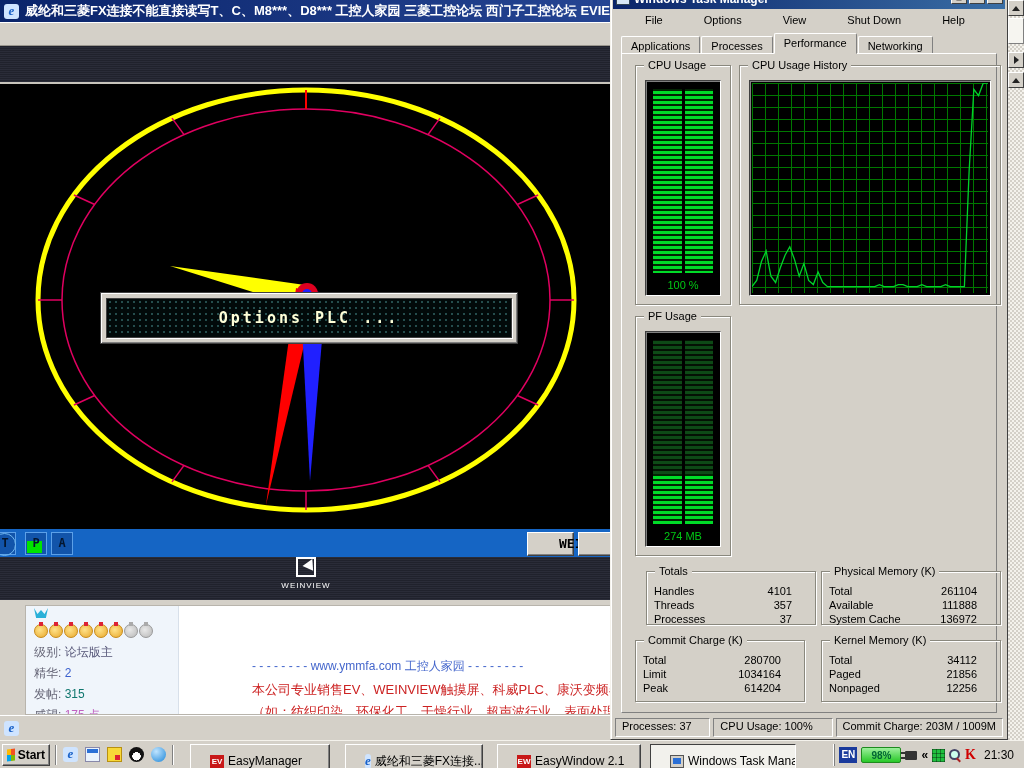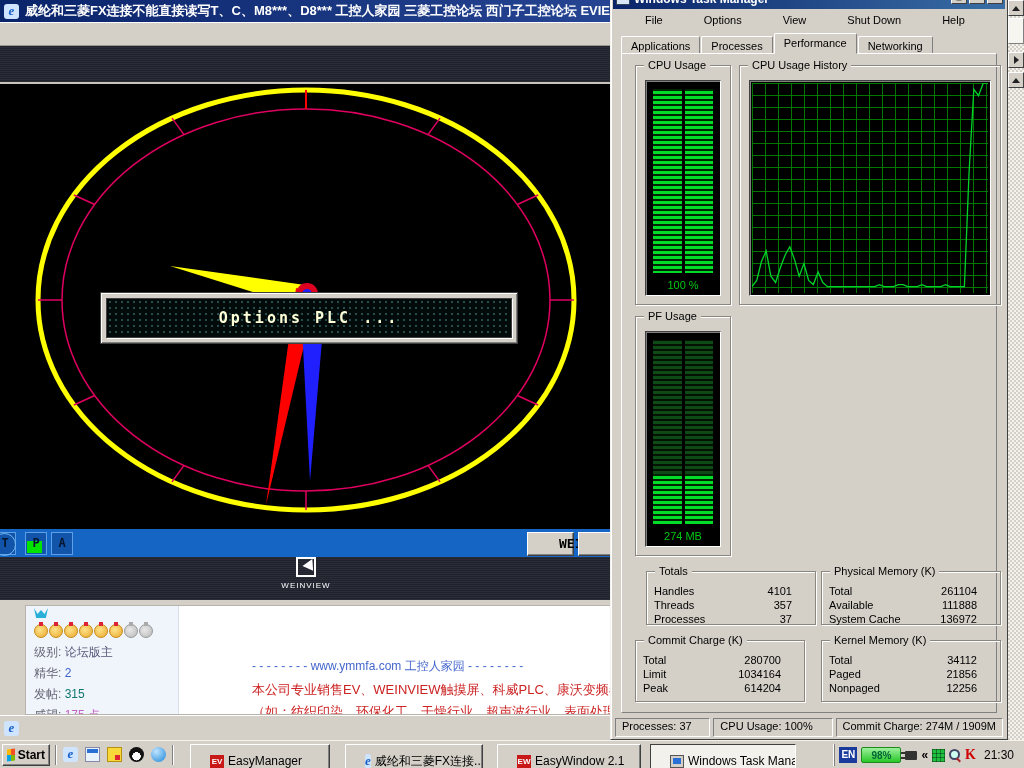--- a/index.html
+++ b/index.html
@@ -381,21 +381,21 @@
         <div class="grow">
             <span>Nonpaged</span>
             <span>12256</span>
           </div>
       </div>
     </div>
 
     <div class="tm-status">
       <span class="st-cell" style="width:96px;">Processes: 37</span>
       <span class="st-cell" style="width:120px;">CPU Usage: 100%</span>
-      <span class="st-cell" style="flex:1;">Commit Charge: 274M / 1909M</span>
+      <span class="st-cell" style="flex:1;">Commit Charge: 203M / 1009M</span>
     </div>
   </div>
 
   <div class="taskbar">
     <div class="start">
       <span class="flag"></span>
       <span>Start</span>
     </div>
     <span class="tb-div" style="left:55px;"></span>
     <span class="ql" style="left:62px;">

